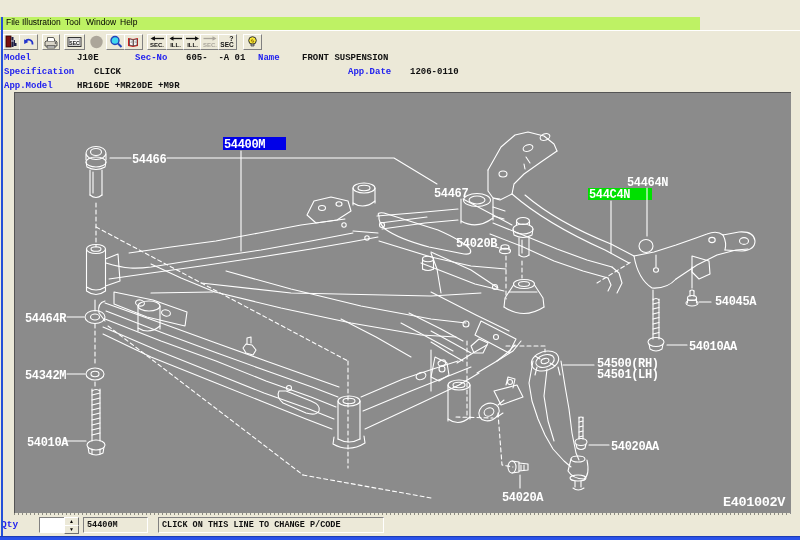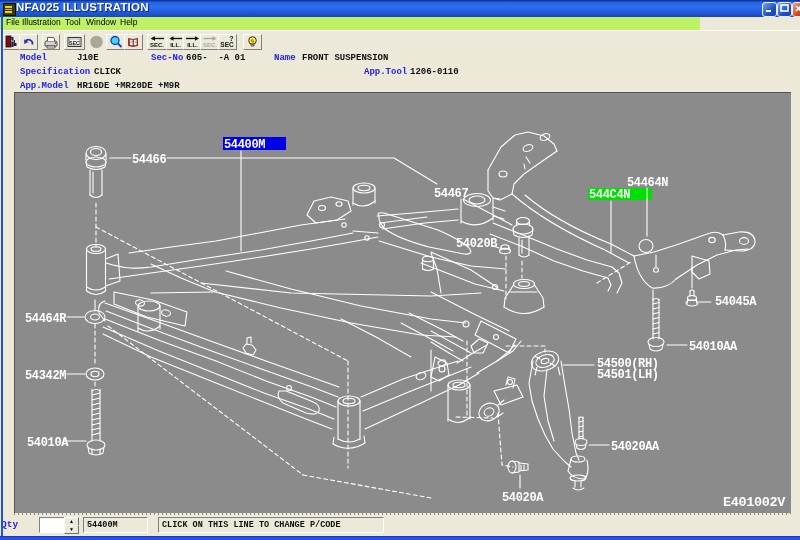--- a/index.html
+++ b/index.html
@@ -27,21 +27,21 @@
   
   #toolbar{position:absolute;left:0;top:30px;width:800px;height:22px;background:#ece9d8;
     border-top:1px solid #fff;}
   .tbtn{position:absolute;top:3px;height:14px;background:#ece9d8;
     border-top:1px solid #fff;border-left:1px solid #fff;
     border-right:1px solid #808080;border-bottom:1px solid #808080;}
   
   #info{position:absolute;left:0;top:52px;width:800px;height:40px;background:#ece9d8;
     font-family:"Liberation Mono",monospace;font-size:9px;font-weight:bold;}
   #info span{position:absolute;white-space:pre;}
-  .blu{color:#2222ee;padding-left:16px;}
+  .blu{color:#2222ee;}
   .blk{color:#111;}
   
   #canvas{position:absolute;left:14px;top:92px;width:776px;height:421px;background:#8b8b8b;
     border-top:1px solid #555;border-left:1px solid #555;}
   
   #dots{position:absolute;left:14px;top:513px;width:776px;height:2px;
     background:repeating-linear-gradient(90deg,#8a8a80 0 1px,#ece9d8 1px 4px);}
   #qty{position:absolute;left:1px;top:519px;color:#2222ee;
     font-family:"Liberation Mono",monospace;font-size:9.5px;font-weight:bold;}
   #spinbox{position:absolute;left:39px;top:517px;width:24px;height:14px;background:#fff;
@@ -57,37 +57,20 @@
     font-family:"Liberation Mono",monospace;font-size:8.5px;font-weight:bold;color:#111;
     line-height:14px;padding-left:3px;white-space:pre;}
   
   #brd-l{position:absolute;left:1px;top:17px;width:2px;height:523px;background:#2450d8;}
   #brd-r{position:absolute;right:0;top:17px;width:0px;height:523px;background:#2450d8;}
   #brd-b{position:absolute;left:0;top:536px;width:800px;height:4px;background:linear-gradient(#16329e,#2a52ea 40%,#2a52ea);}
 </style>
 </head>
 <body>
 <div id="win">
-  <div id="titlebar">
-    <div id="ticon">
-        <i></i>
-        <b></b>
-        <u></u>
-      </div>
-    <div id="ttext">NFA025  ILLUSTRATION</div>
-    <div class="wbtn" id="bmin"><svg width="11" height="11">
-          <rect x="2" y="7" width="5" height="2" fill="#fff"></rect>
-        </svg></div>
-    <div class="wbtn" id="bmax"><svg width="11" height="11">
-          <rect x="2" y="2" width="7" height="6" fill="none" stroke="#fff" stroke-width="1.6"></rect>
-        </svg></div>
-    <div class="wbtn" id="bcls"><svg width="10" height="11">
-          <path d="M2 3 L7 8 M7 3 L2 8" stroke="#fff" stroke-width="1.6"></path>
-        </svg></div>
-  </div>
   <div id="menubar">
     <span style="left:6px">File</span>
     <span style="left:22px">Illustration</span>
     <span style="left:65px">Tool</span>
     <span style="left:86px">Window</span>
     <span style="left:120px">Help</span>
   </div>
   <div id="toolbar">
     <div class="tbtn" style="left:3px;width:15px">
       <svg width="15" height="14" viewBox="0 0 15 14">
@@ -181,21 +164,21 @@
   </div>
   <div id="info">
     <span class="blu" style="left:4px;top:1px">Model</span>
     <span class="blk" style="left:77px;top:1px">J10E</span>
     <span class="blu" style="left:135px;top:1px">Sec-No</span>
     <span class="blk" style="left:186px;top:1px">605-  -A 01</span>
     <span class="blu" style="left:258px;top:1px">Name</span>
     <span class="blk" style="left:302px;top:1px">FRONT SUSPENSION</span>
     <span class="blu" style="left:4px;top:15px">Specification</span>
     <span class="blk" style="left:94px;top:15px">CLICK</span>
-    <span class="blu" style="left:348px;top:15px">App.Tool</span>
+    <span class="blu" style="left:348px;top:15px">App.Date</span>
     <span class="blk" style="left:410px;top:15px">1206-0110</span>
     <span class="blu" style="left:4px;top:29px">App.Model</span>
     <span class="blk" style="left:77px;top:29px">HR16DE +MR20DE +M9R</span>
   </div>
   <div id="canvas">
     <svg width="776" height="421" viewBox="14 92 776 421" style="position:absolute;left:0;top:0" fill="none" stroke="#fff" stroke-width="1.1" stroke-linejoin="round" stroke-linecap="round">
 
       <g stroke-dasharray="4 3">
         <path d="M95 202 L95 246"></path>
         <path d="M95 226 L347 360"></path>

